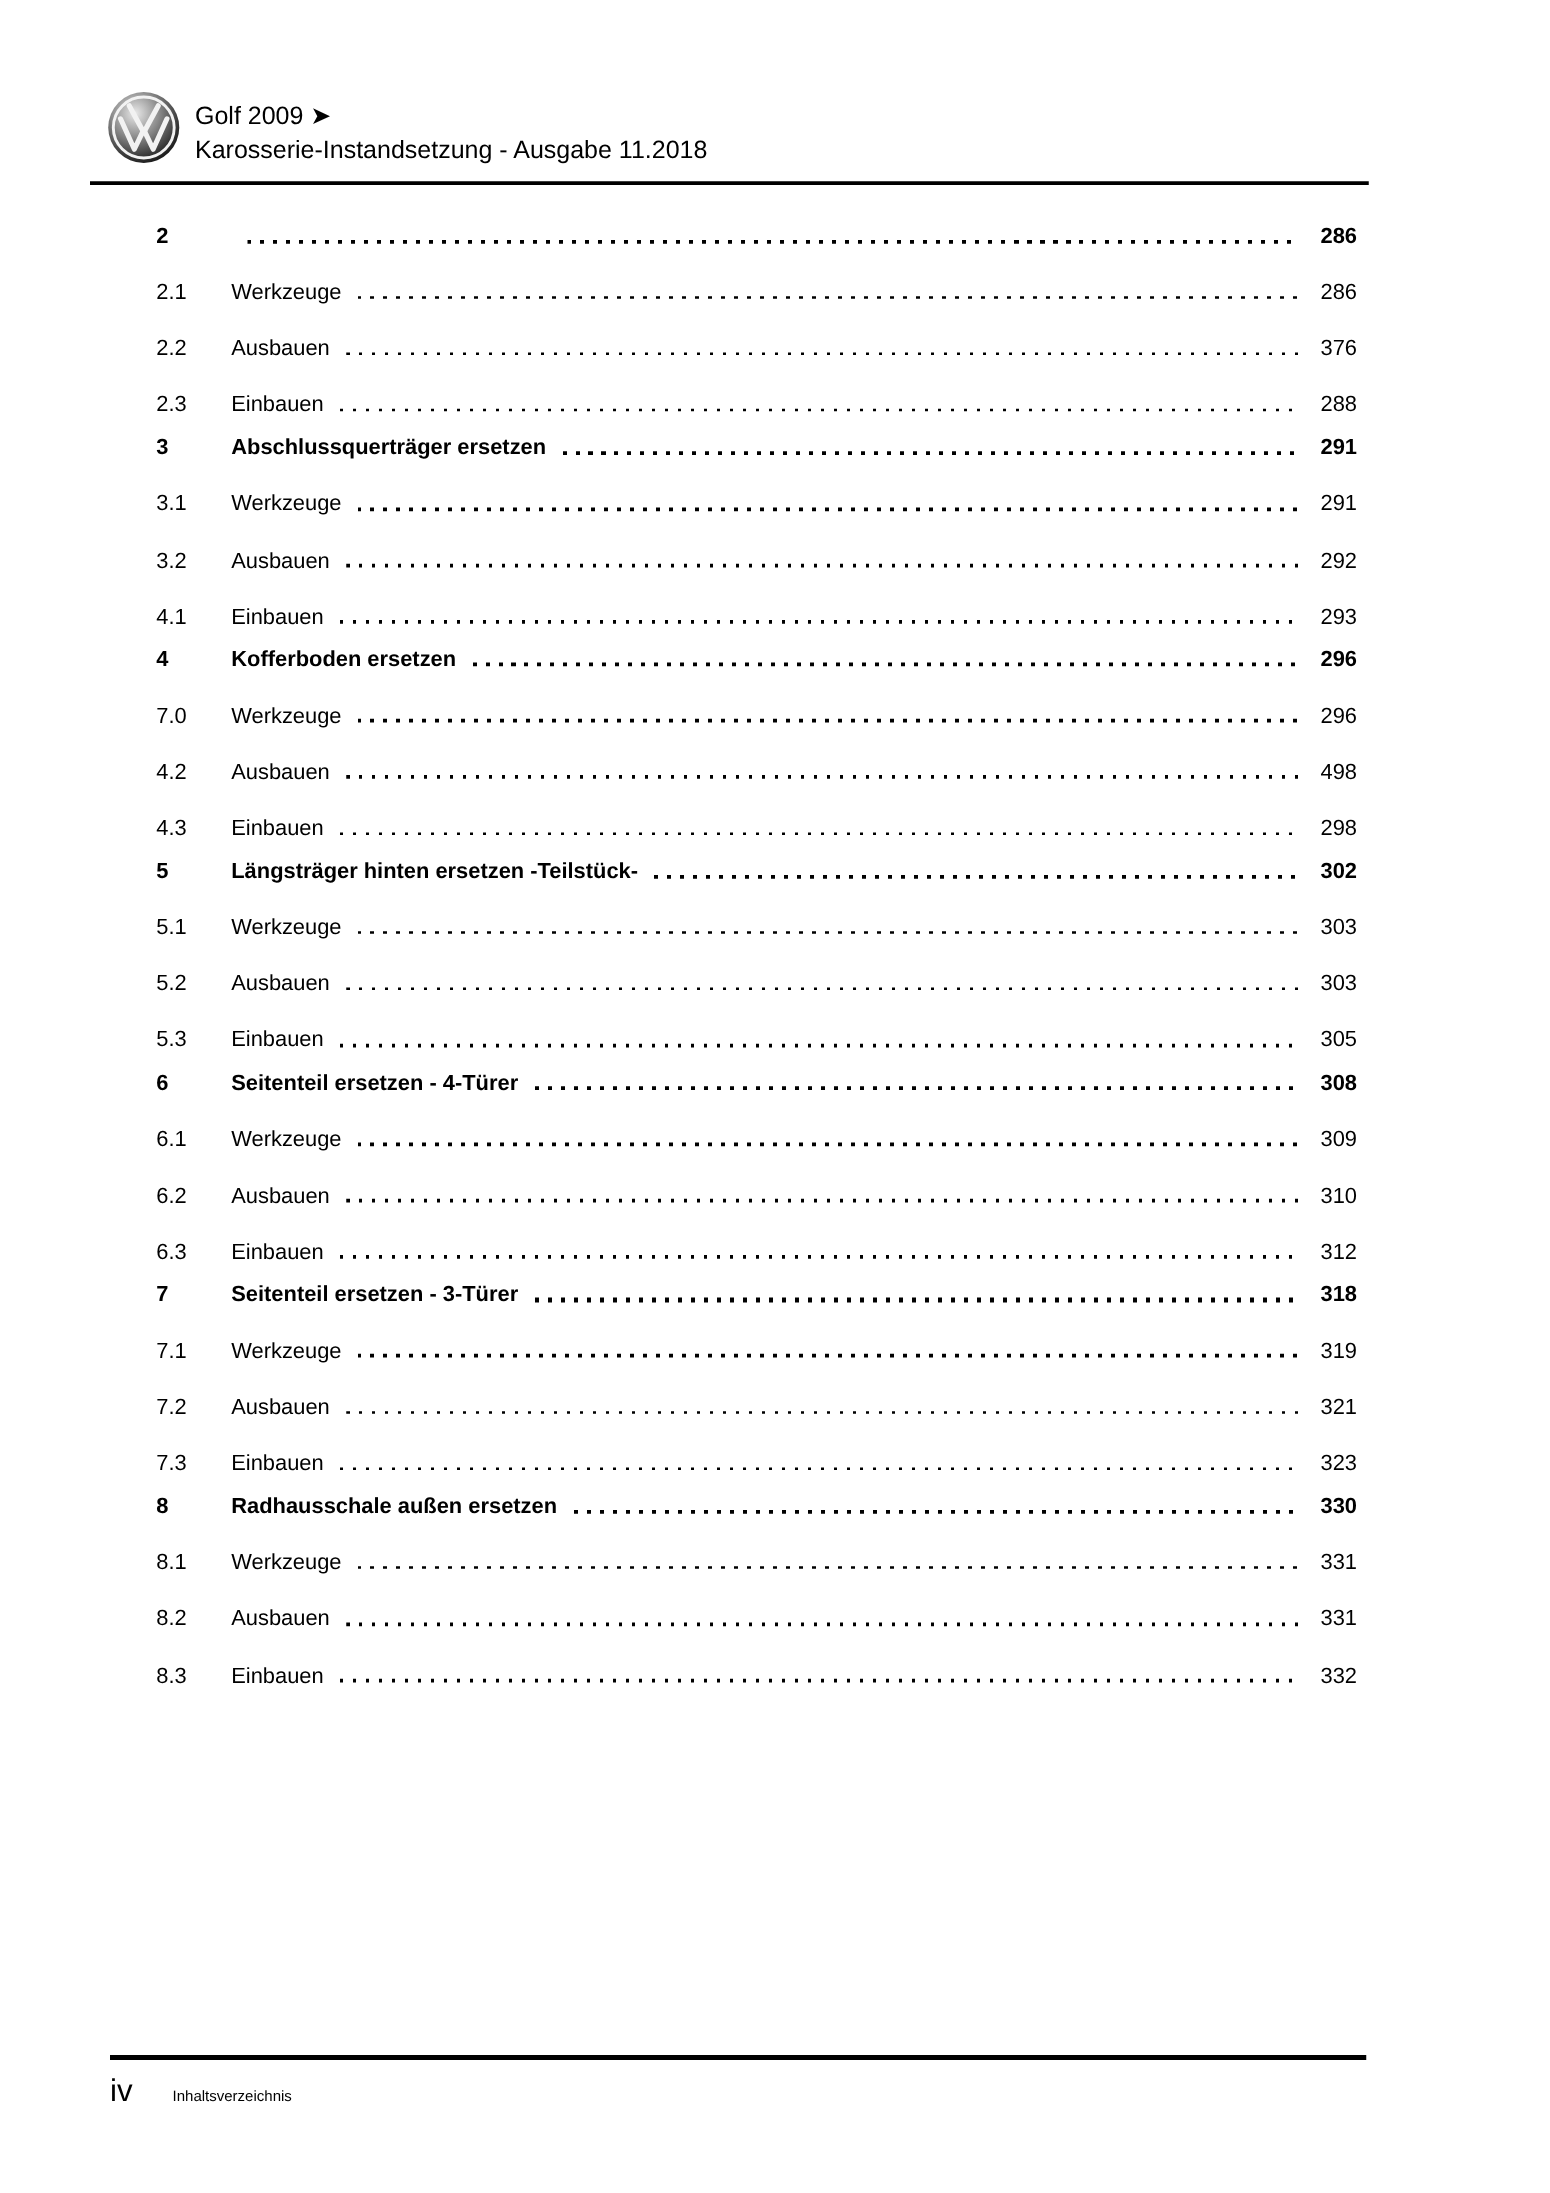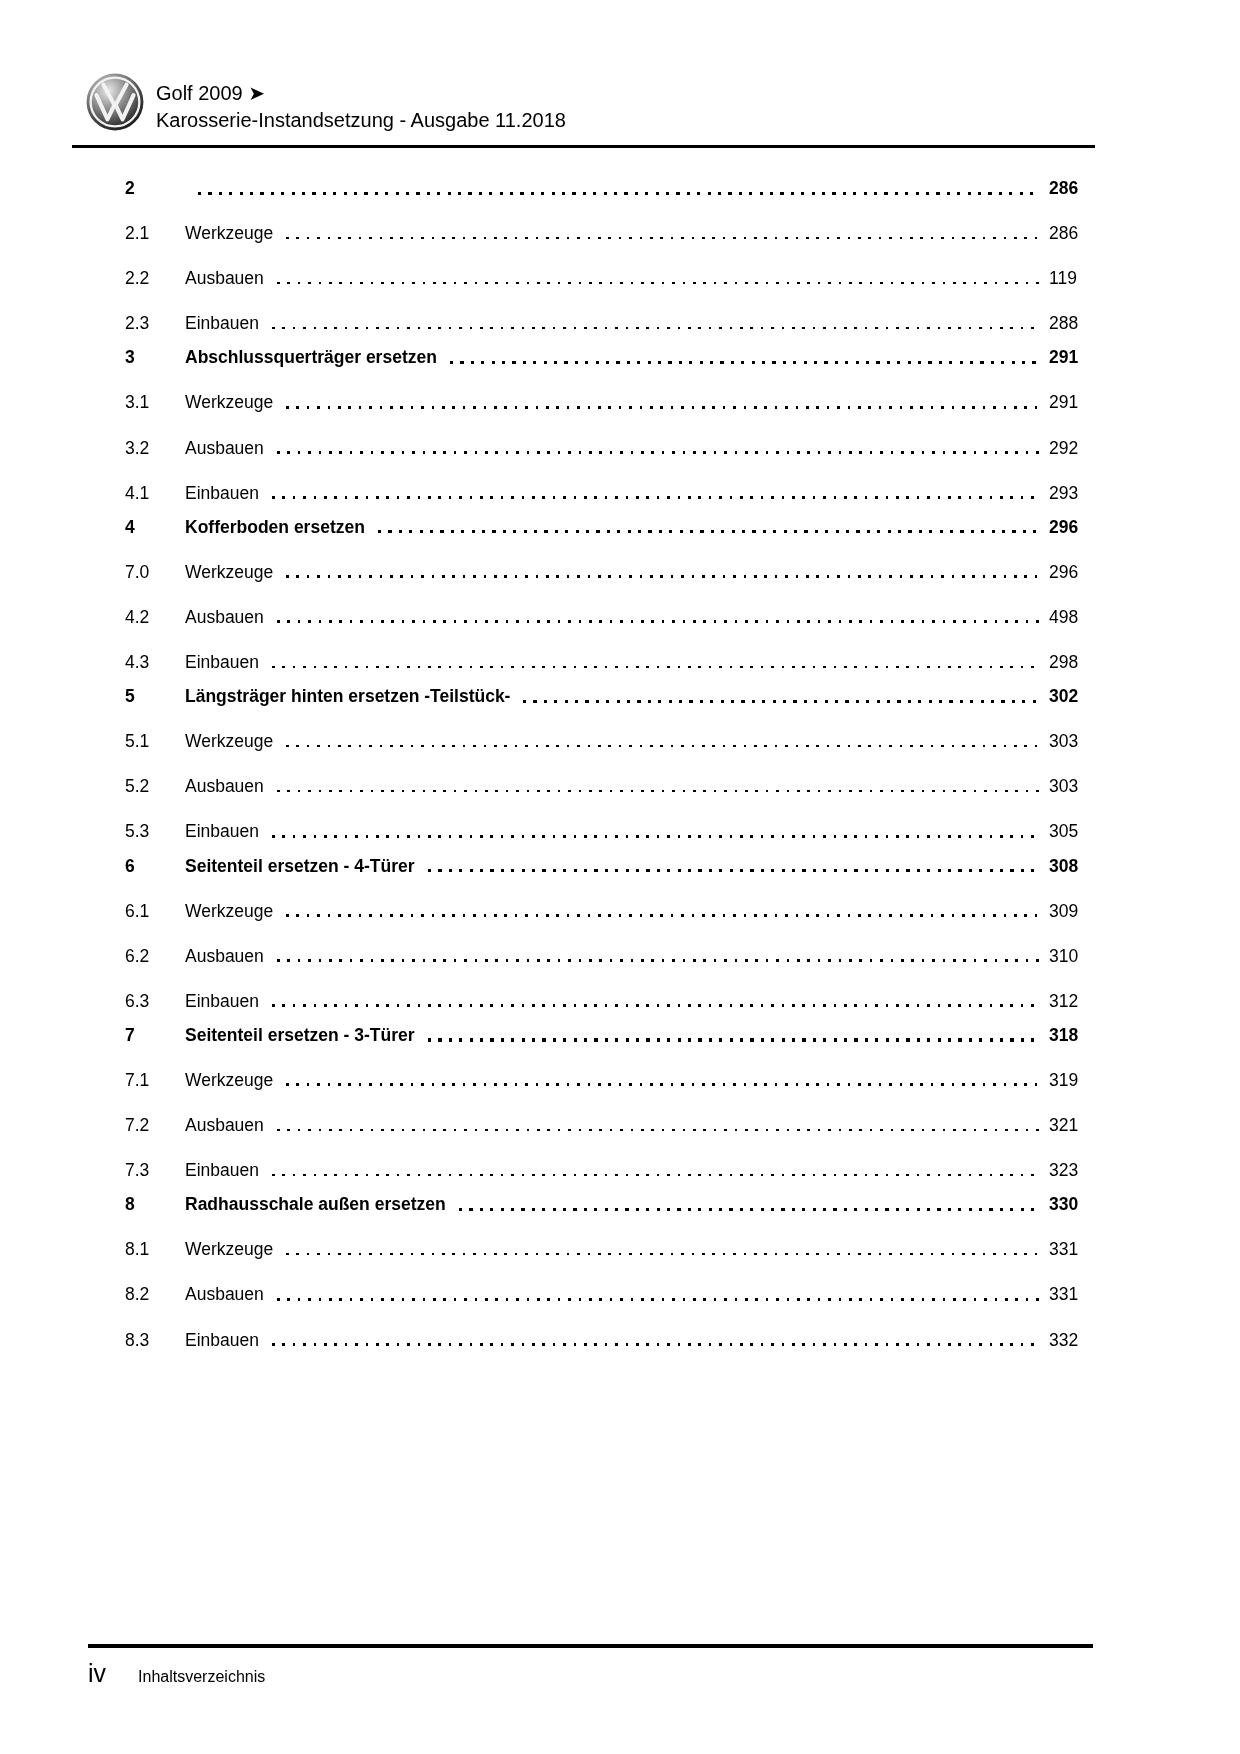--- a/index.html
+++ b/index.html
@@ -59,40 +59,40 @@
     margin: 0 10px 7px 13px;
     background: repeating-linear-gradient(to right,
       #000 0, #000 2.6px, transparent 2.6px, transparent 10.4px);
   }
   .chapter .leader {
     height: 3.2px;
     margin-bottom: 6.4px;
     background: repeating-linear-gradient(to right,
       #000 0, #000 3.2px, transparent 3.2px, transparent 10.4px);
   }
-  .page-num { flex: none; min-width: 44px; text-align: left; }
+  .page-num { flex: none; min-width: 44px; text-align: center; }
 
   
   .footer-rule {
     position: absolute;
     top: 1644px;
     left: 88px;
     width: 1005px;
     height: 4px;
     background: #000;
   }
   .footer-text {
     position: absolute;
     top: 1655px;
     left: 88px;
     display: flex;
     align-items: baseline;
   }
   .folio { font-size: 25px; line-height: 36px; }
-  .footer-label { font-size: 16px; margin-left: 32px; }
+  .footer-label { font-size: 12px; margin-left: 32px; }
 </style>
 </head>
 <body>
 
 <div class="page">
 
   <div class="header">
     <div class="logo-wrap">
       <svg viewBox="0 0 100 100" aria-hidden="true">
         <defs>
@@ -125,21 +125,21 @@
       <div class="row">
       <span class="num">2.1</span>
       <span class="title">Werkzeuge</span>
       <span class="leader"></span>
       <span class="page-num">286</span>
     </div>
       <div class="row">
       <span class="num">2.2</span>
       <span class="title">Ausbauen</span>
       <span class="leader"></span>
-      <span class="page-num">119</span>
+      <span class="page-num">376</span>
     </div>
       <div class="row">
       <span class="num">2.3</span>
       <span class="title">Einbauen</span>
       <span class="leader"></span>
       <span class="page-num">288</span>
     </div>
       <div class="row chapter">
       <span class="num">3</span>
       <span class="title">Abschlussquerträger ersetzen</span>

